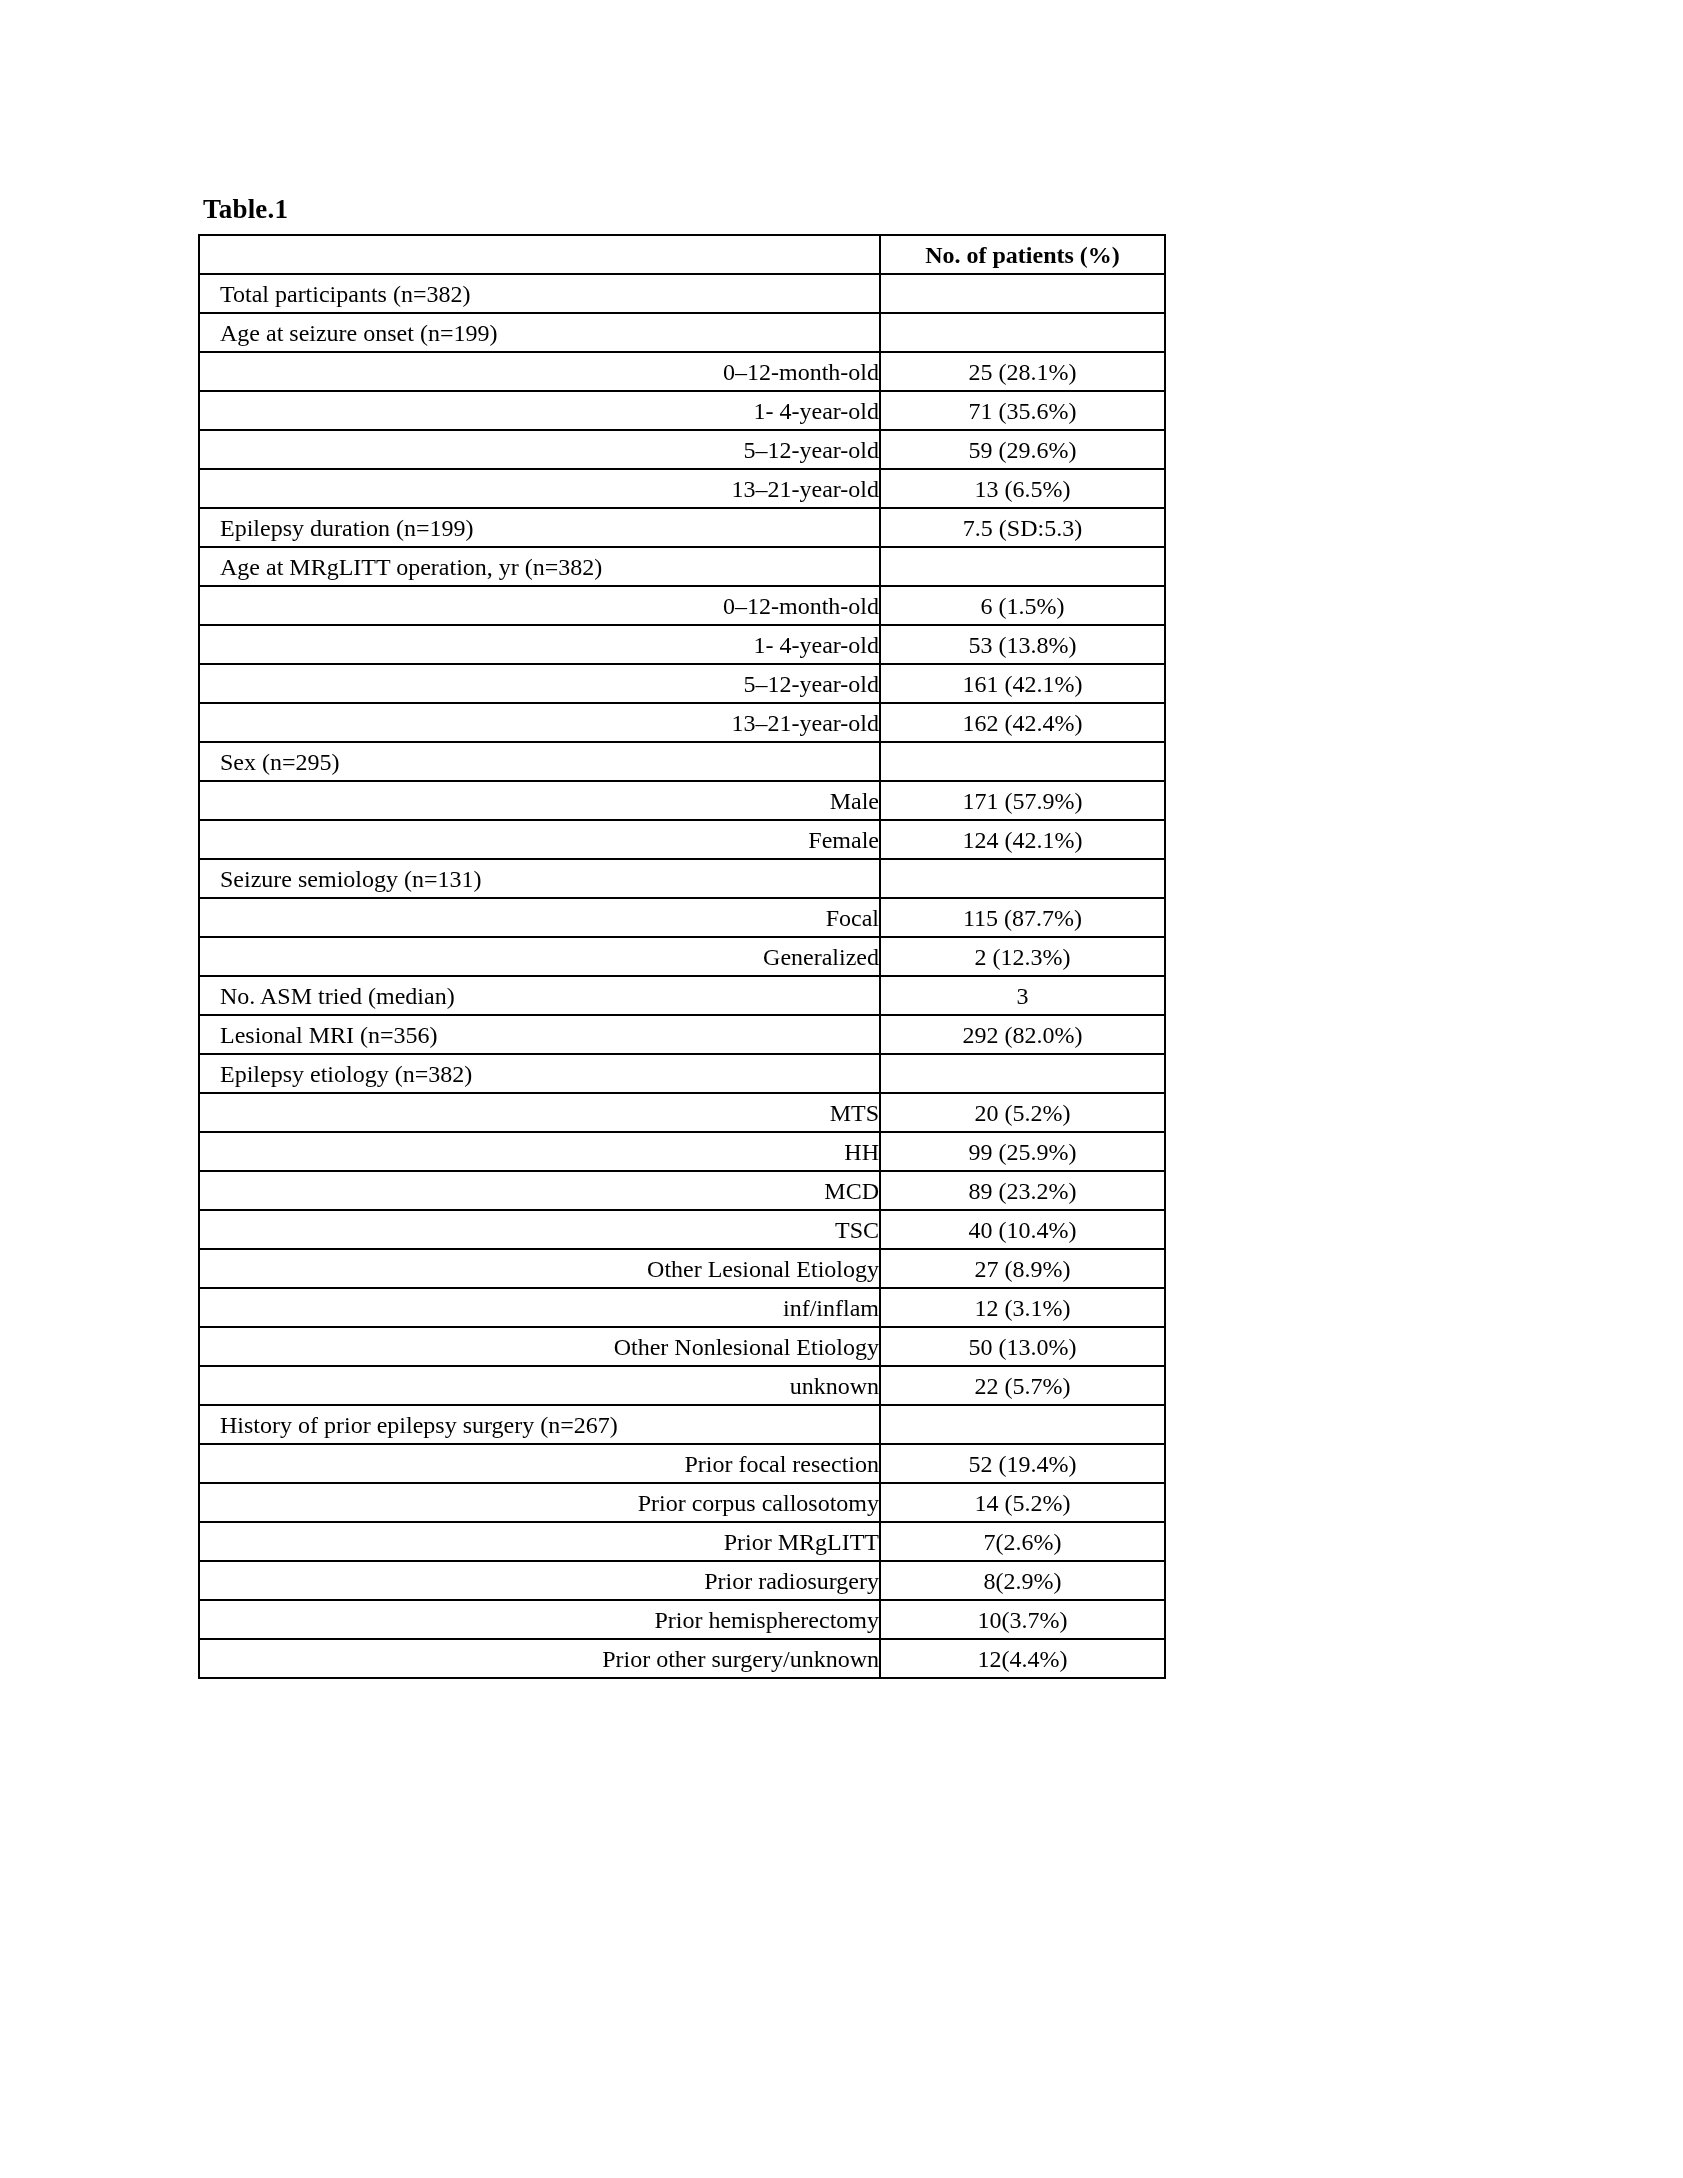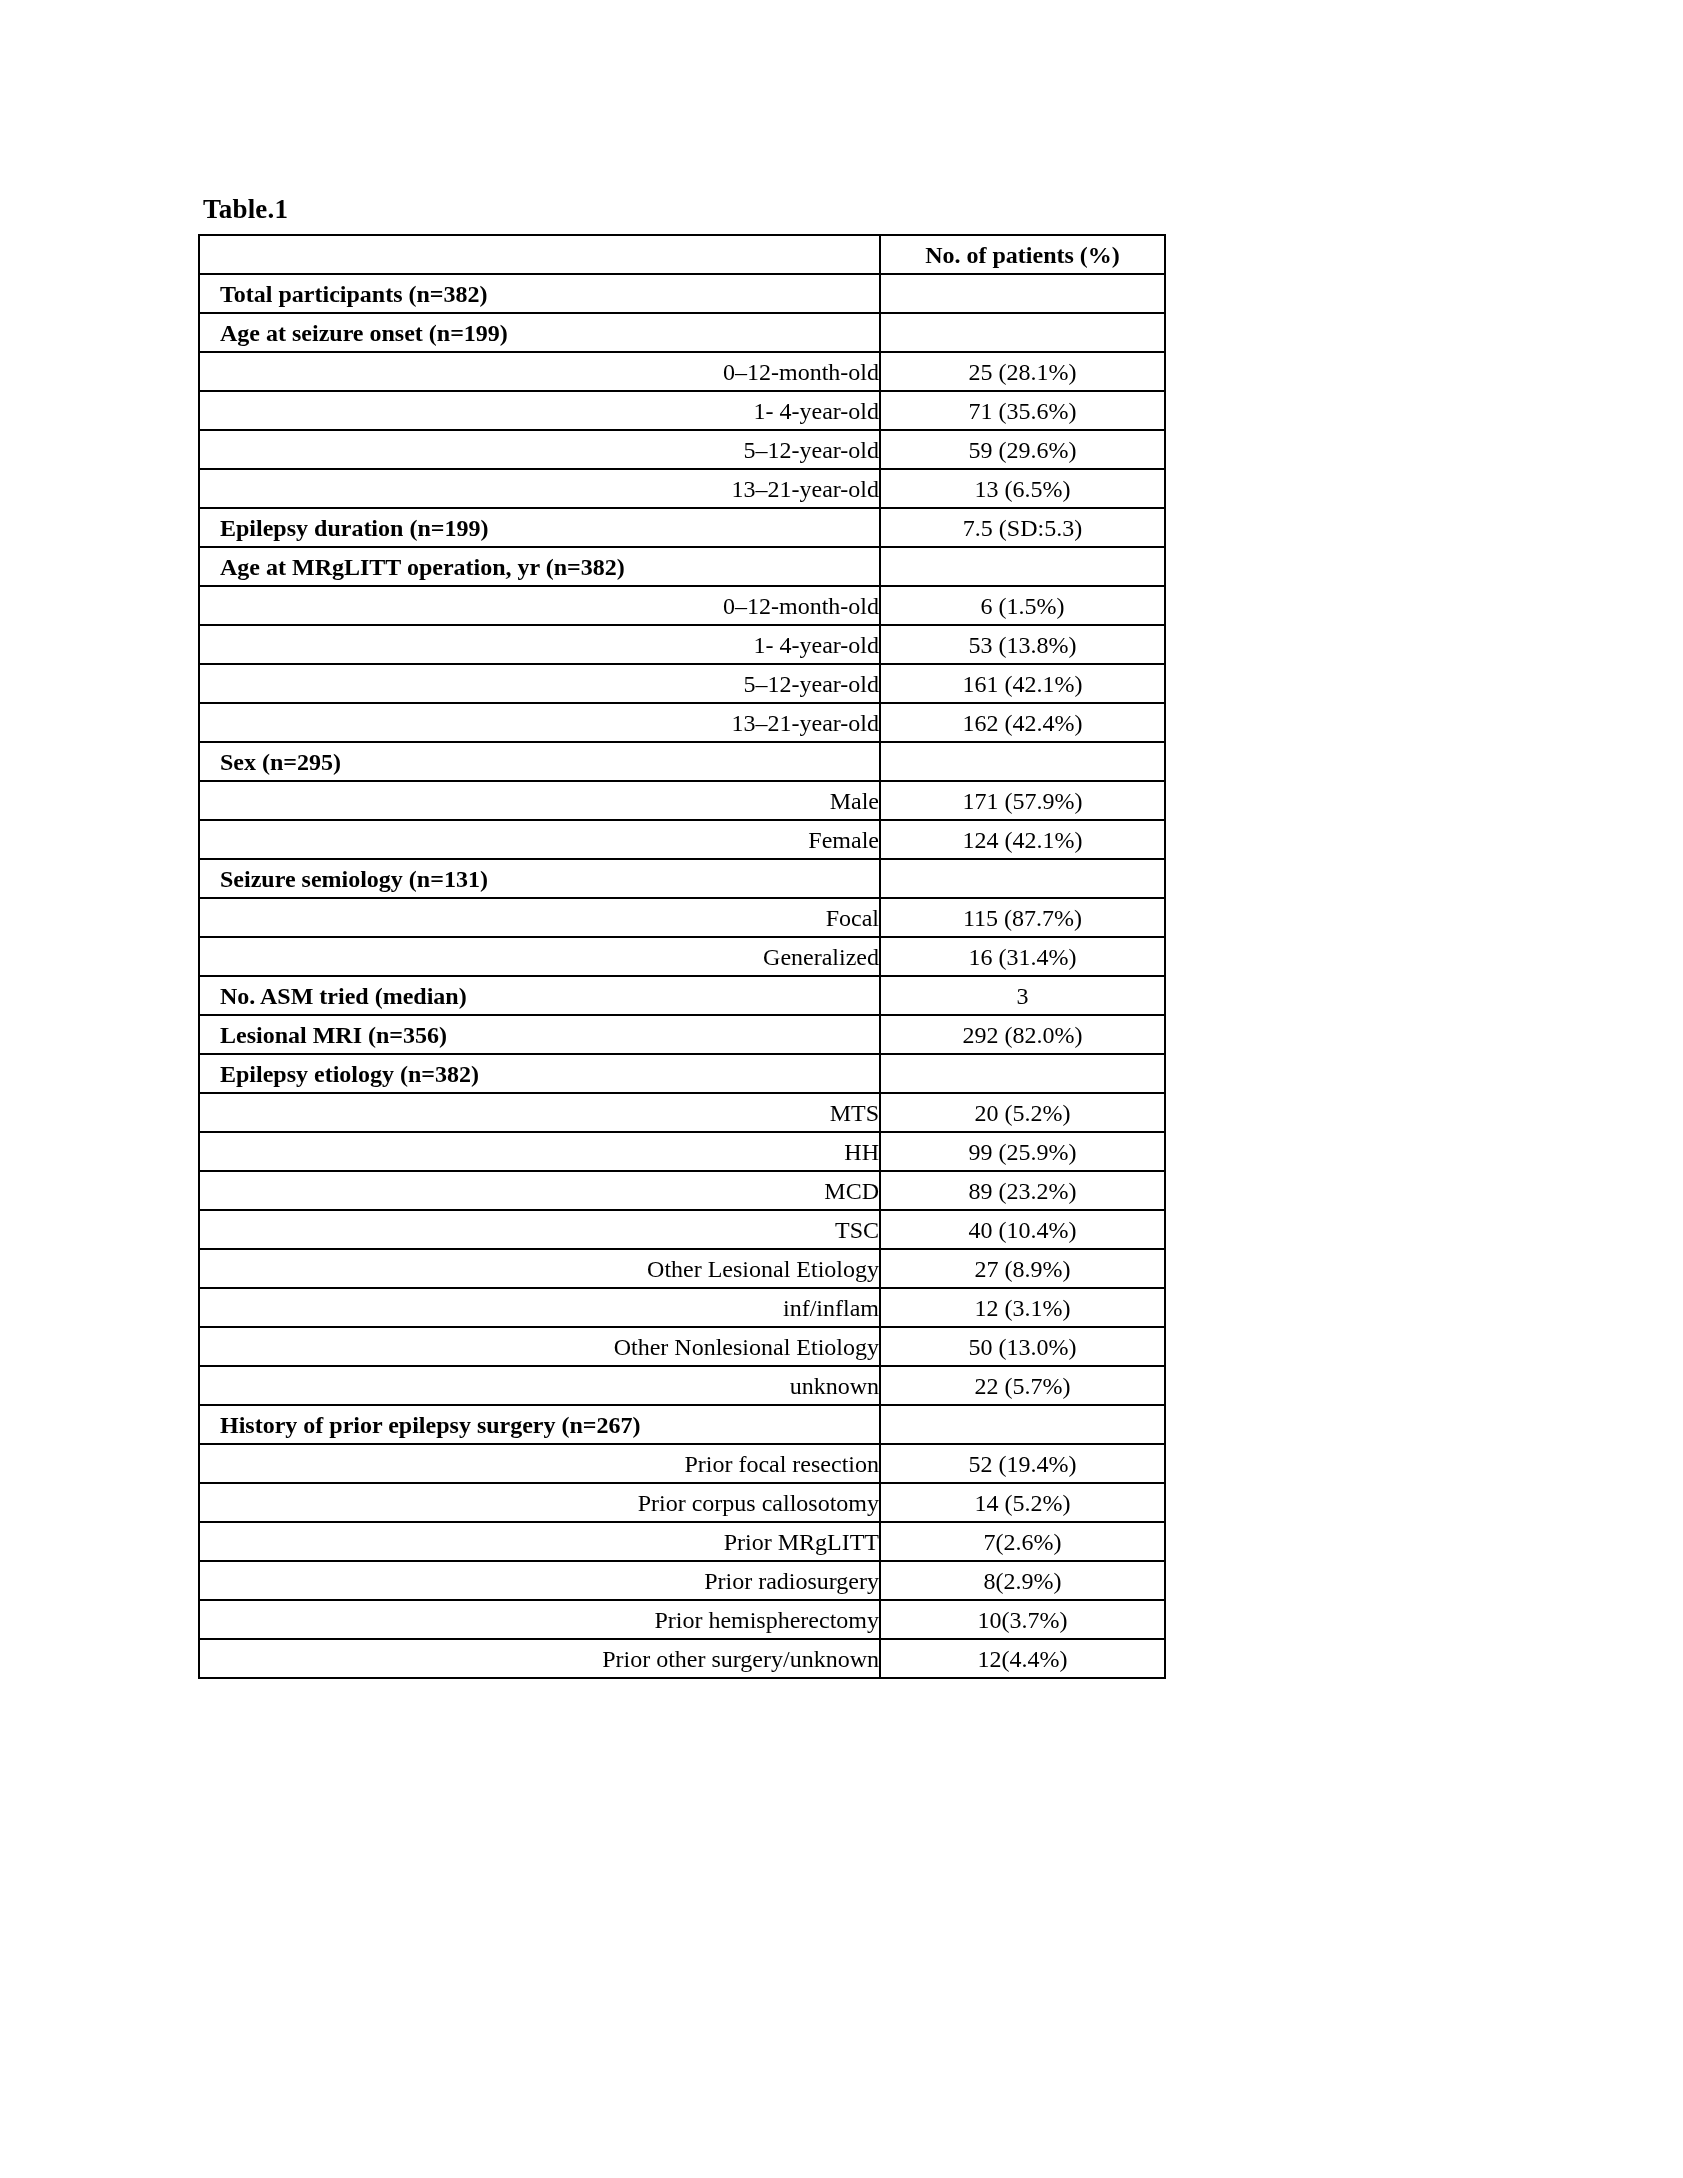--- a/index.html
+++ b/index.html
@@ -39,21 +39,21 @@
     border: 2px solid #000000;
     height: 37px;
     font-size: 24px;
     line-height: 1;
     padding: 0;
     vertical-align: middle;
     overflow: hidden;
     white-space: nowrap;
   }
   td.label-cell.section {
-    font-weight: bold;
+    font-weight: normal;
     text-align: left;
     padding-left: 20px;
   }
   td.label-cell.item {
     font-weight: normal;
     text-align: right;
     padding-right: 0;
   }
   td.value-cell {
     text-align: center;
@@ -145,21 +145,21 @@
         <tr>
           <td class="label-cell section">Seizure semiology (n=131)</td>
           <td class="value-cell"></td>
         </tr>
         <tr>
           <td class="label-cell item">Focal</td>
           <td class="value-cell">115 (87.7%)</td>
         </tr>
         <tr>
           <td class="label-cell item">Generalized</td>
-          <td class="value-cell">16 (31.4%)</td>
+          <td class="value-cell">2 (12.3%)</td>
         </tr>
         <tr>
           <td class="label-cell section">No. ASM tried (median)</td>
           <td class="value-cell">3</td>
         </tr>
         <tr>
           <td class="label-cell section">Lesional MRI (n=356)</td>
           <td class="value-cell">292 (82.0%)</td>
         </tr>
         <tr>

